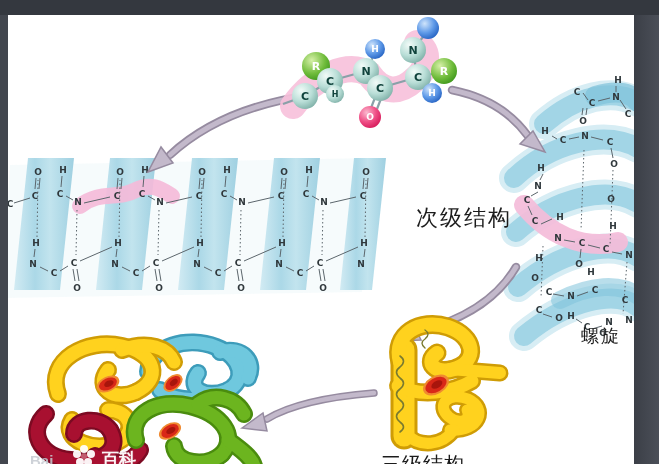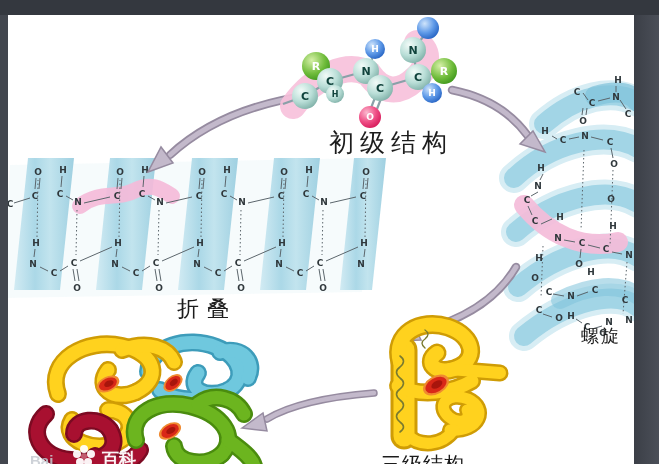--- a/index.html
+++ b/index.html
@@ -434,22 +434,21 @@
           <circle cx="370" cy="117" r="11" fill="url(#grad-red)"></circle>
           <text x="370" y="120.24" text-anchor="middle" font-size="9" font-weight="bold" fill="#ffffff" font-family="DejaVu Sans, sans-serif">O</text>
         </g>
     </g>
   </svg>
 
   <div class="topbar"></div>
   <div class="sidestrip left"></div>
   <div class="sidestrip right"></div>
 
-  <div class="lbl lbl-primary">初级结构</div>
-  <div class="lbl lbl-pleated">折叠</div>
+  <div class="lbl lbl-secondary">次级结构</div>
   <div class="lbl lbl-helix">螺旋</div>
   <div class="lbl lbl-tertiary">三级结构</div>
 
   <div class="wm wm-prefix">Bai</div>
   <svg class="wm-flower" width="24" height="24" viewBox="0 0 24 24">
     <g fill="rgba(255,255,255,0.95)">
       <circle cx="12" cy="5" r="4"></circle>
         <circle cx="5" cy="10" r="4"></circle>
         <circle cx="19" cy="10" r="4"></circle>
       <circle cx="8" cy="18" r="4"></circle>

